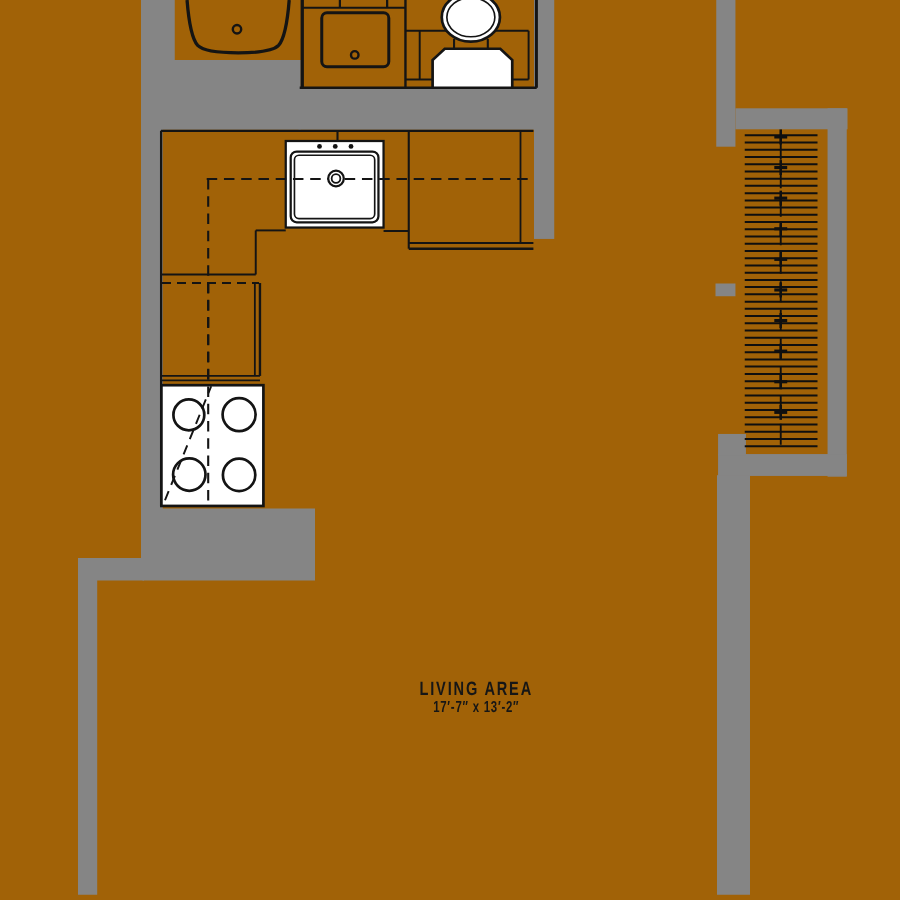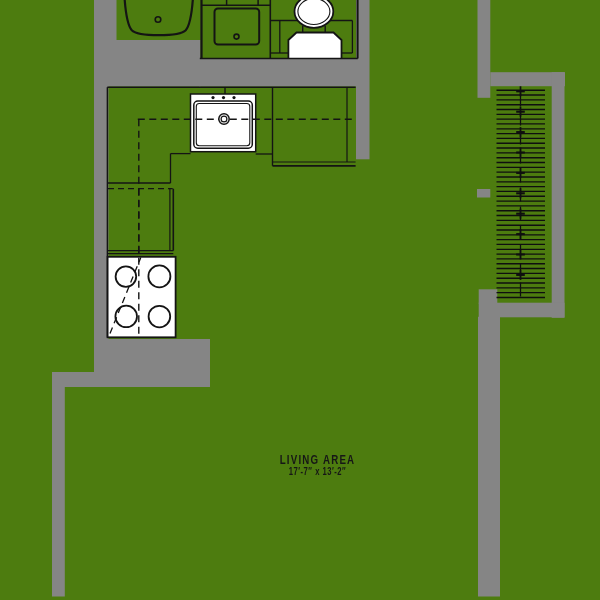--- a/index.html
+++ b/index.html
@@ -1,15 +1,15 @@
 <!DOCTYPE html>
 <html><head><meta charset="utf-8">
 <style>
 html,body{margin:0;padding:0;background:#ffffff;}
-#plan{position:relative;width:600px;height:600px;background:#4d7c0f;overflow:hidden;}
+#plan{position:relative;width:600px;height:600px;background:#a16207;overflow:hidden;}
 svg{position:absolute;left:0;top:0;}
 text{font-family:"Liberation Sans", sans-serif;fill:#161616;}
 </style></head>
 <body>
 <div id="plan">
 <svg width="600" height="600" viewBox="0 0 600 600">
 
 <g fill="#858585">
 <rect x="94" y="0" width="22.5" height="42"></rect>
 <rect x="94" y="0" width="14.5" height="386.5"></rect>

